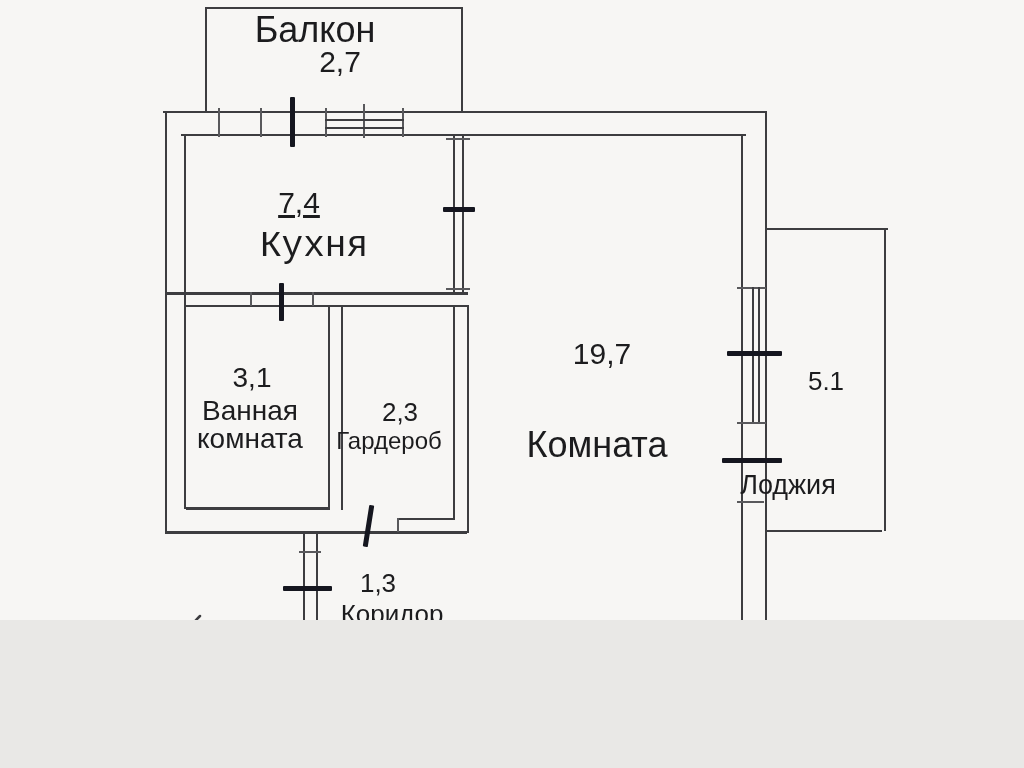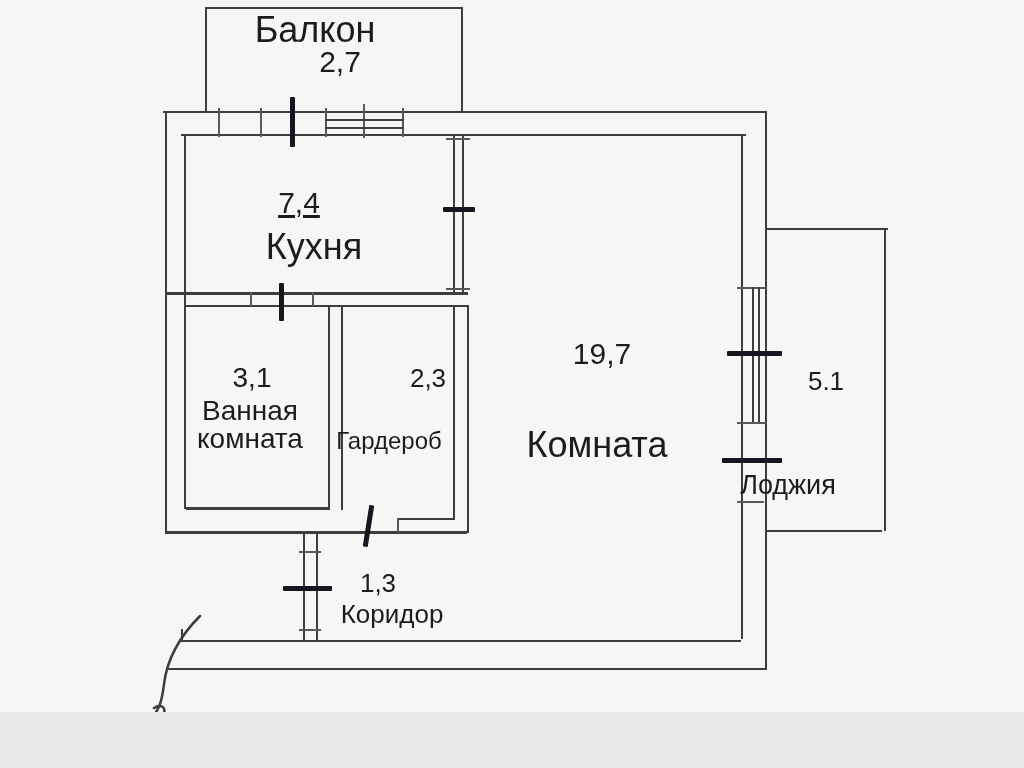--- a/index.html
+++ b/index.html
@@ -1,17 +1,17 @@
 <!DOCTYPE html>
 <html><head>
 <meta charset="utf-8">
 <style>
   html,body{margin:0;padding:0;background:#e9e8e6;}
   #stage{
-    position:relative;width:1024px;height:712px;overflow:hidden;
+    position:relative;width:1024px;height:620px;overflow:hidden;
     background:#f7f6f4;
     font-family:"Liberation Sans", sans-serif;
   }
   
   .ln{position:absolute;background:#3d3d40;}
   .h1{height:2px;} .h2{height:3px;}
   .v1{width:2px;}
   .soft{background:#59595c;}
   
   .tick{position:absolute;background:#15161f;border-radius:1px;}
@@ -95,27 +95,27 @@
   <div class="ln h1" style="left:765px;top:530px;width:117px;"></div>
 
   <svg style="left:150px;top:612px;" width="60" height="110" viewBox="0 0 60 110">
     <path d="M50,4 C30,24 17,48 14,72 C12,88 10,96 2,106 M4,96 C10,92 16,94 14,102" fill="none" stroke="#3d3d40" stroke-width="2.5" stroke-linecap="round"></path>
   </svg>
 
   <div class="lbl f36" style="left:315px;top:11px;">Балкон</div>
   <div class="lbl f30" style="left:340px;top:46px;">2,7</div>
 
   <div class="lbl f30" style="left:299px;top:187px;text-decoration:underline;">7,4</div>
-  <div class="lbl f36" style="left:314px;top:228px;">Кухня</div>
+  <div class="lbl f36" style="left:314px;top:228px;font-family:Liberation Mono, monospace;">Кухня</div>
 
   <div class="lbl f28" style="left:252px;top:363px;">3,1</div>
   <div class="lbl f28" style="left:250px;top:396px;">Ванная</div>
   <div class="lbl f28" style="left:250px;top:424px;">комната</div>
 
-  <div class="lbl f26" style="left:400px;top:365px;margin-left:28px;">2,3</div>
+  <div class="lbl f26" style="left:400px;top:399px;">2,3</div>
   <div class="lbl f24" style="left:389px;top:428px;text-align:right;">Гардероб</div>
 
   <div class="lbl f30" style="left:602px;top:338px;">19,7</div>
   <div class="lbl f36" style="left:597px;top:426px;">Комната</div>
 
   <div class="lbl f26" style="left:826px;top:368px;">5.1</div>
   <div class="lbl f27" style="left:788px;top:471px;">Лоджия</div>
 
 
   <div class="lbl f26" style="left:378px;top:570px;">1,3</div>

